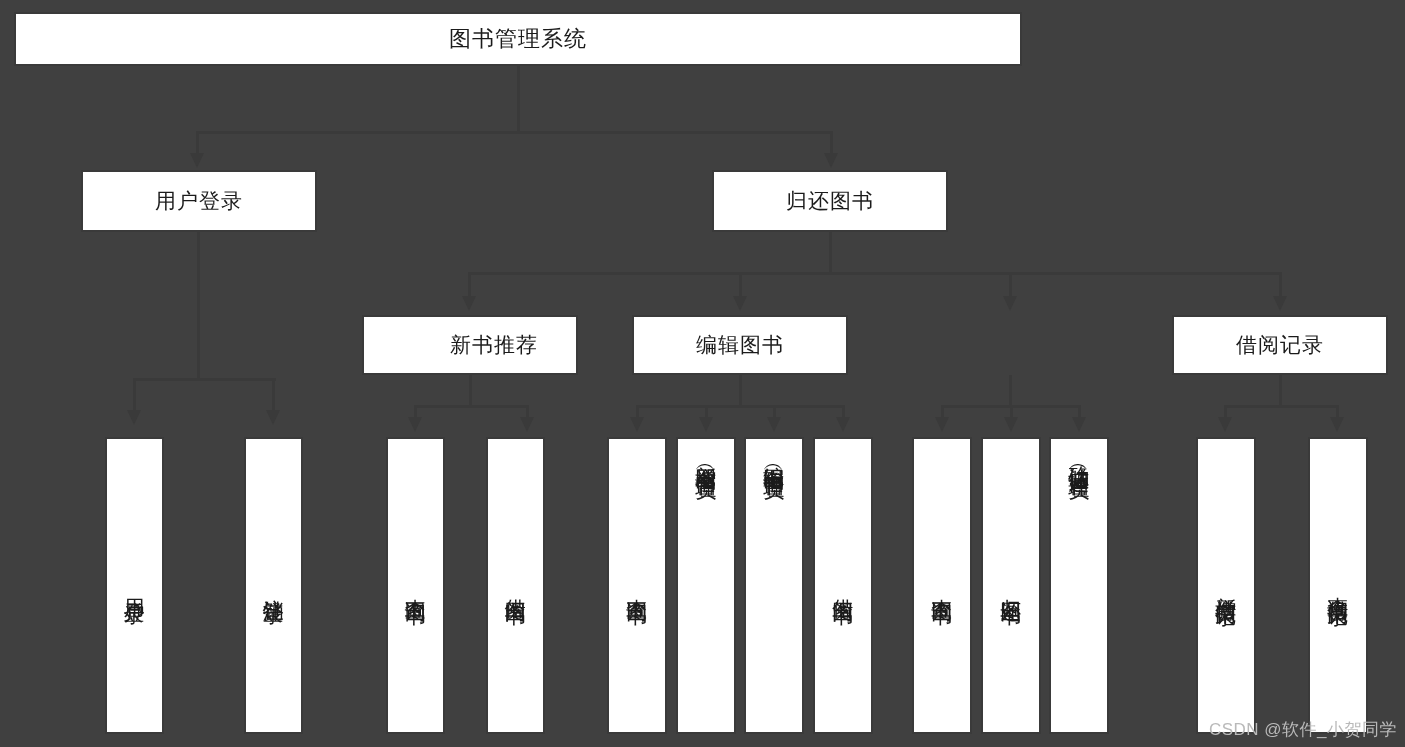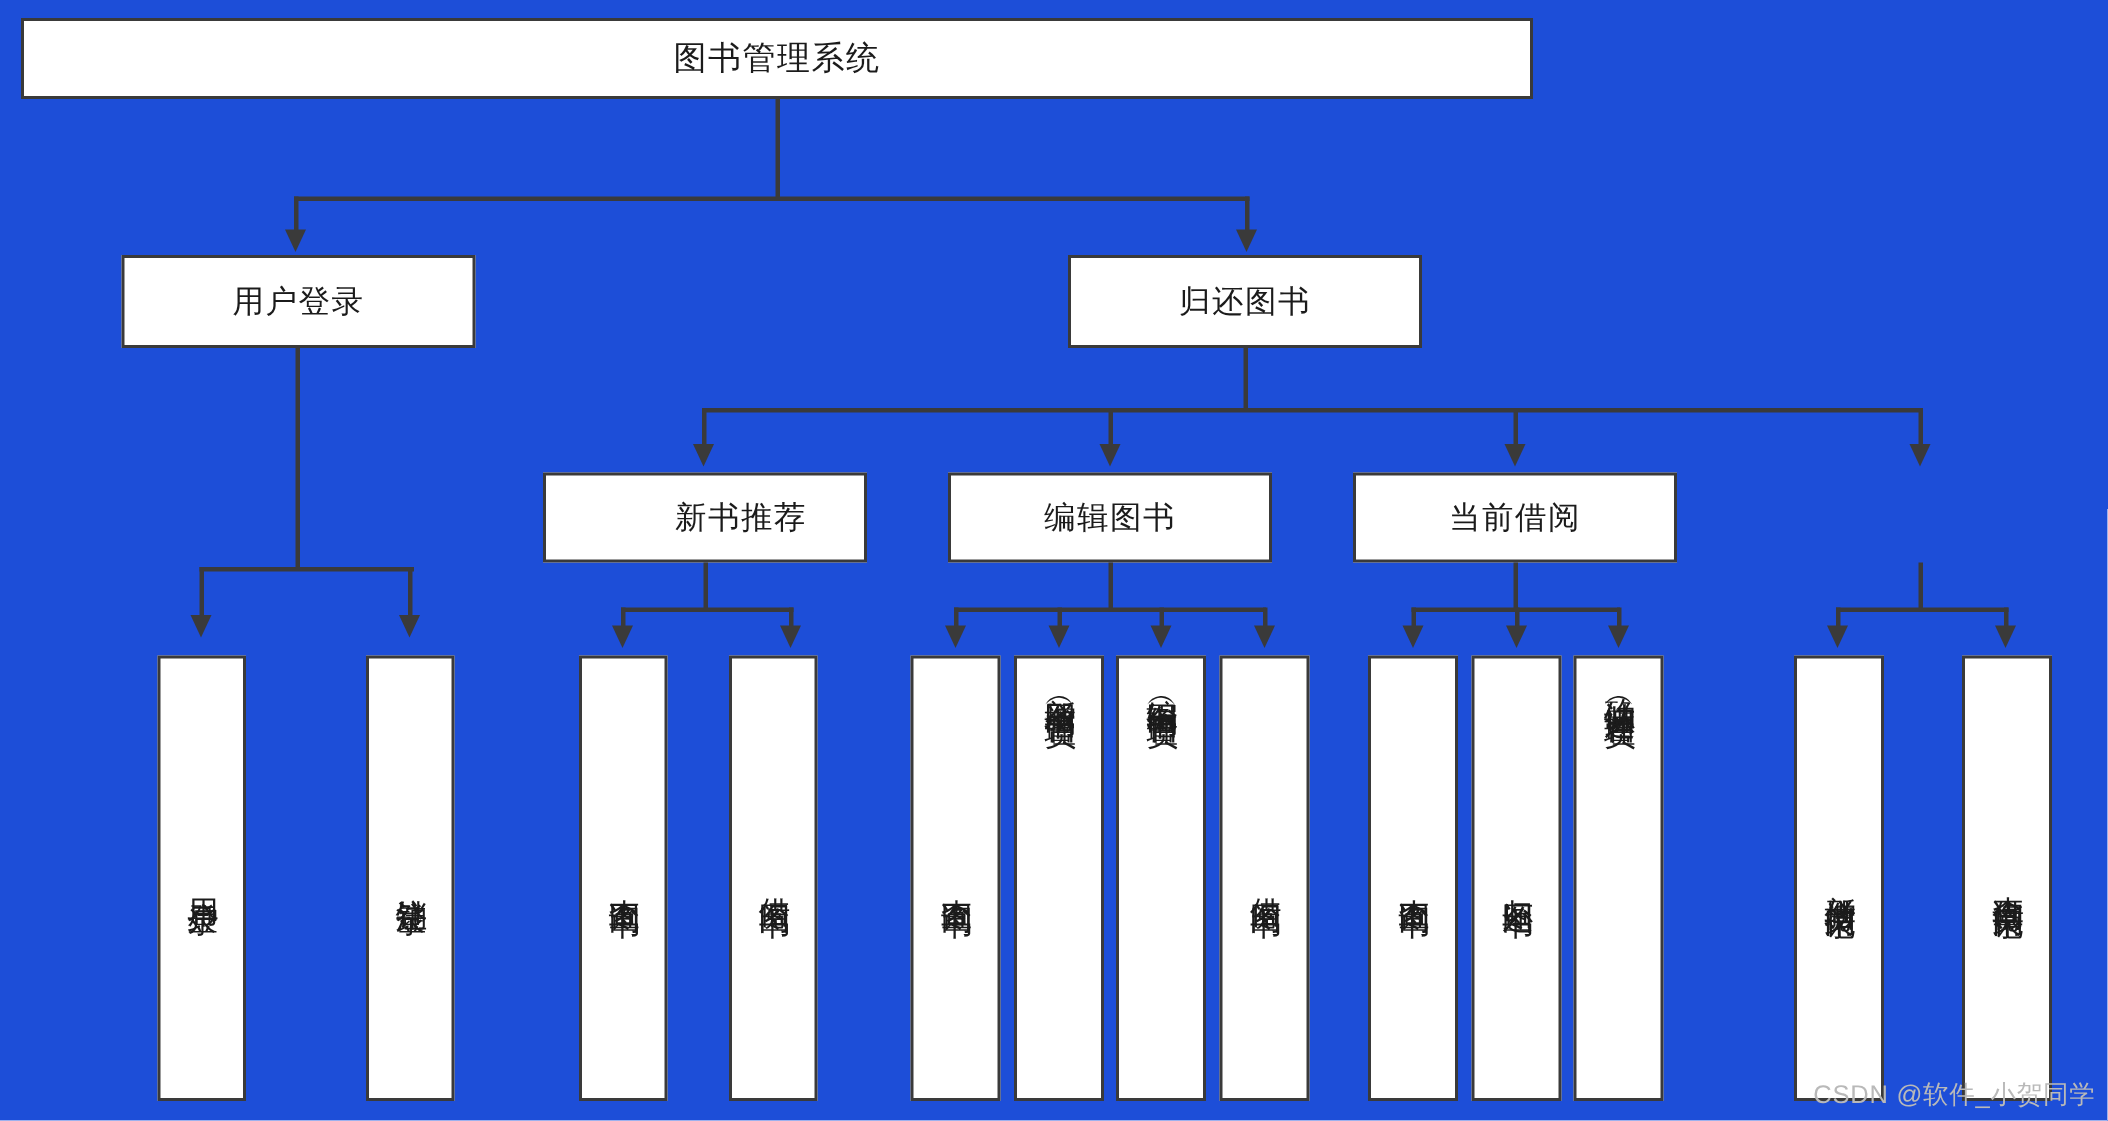--- a/index.html
+++ b/index.html
@@ -7,21 +7,21 @@
     padding: 0;
     background: #ffffff;
   }
   body {
     font-family: "Liberation Sans", "DejaVu Sans", sans-serif;
   }
   #canvas {
     position: relative;
     width: 1405px;
     height: 747px;
-    background: #1d4ed8;
+    background: #404040;
     overflow: hidden;
   }
   .node {
     position: absolute;
     box-sizing: border-box;
     border: 2.5px solid #3a3a3a;
     background: #ffffff;
     display: flex;
     align-items: center;
     justify-content: center;
@@ -140,22 +140,22 @@
 
   <div class="conn vline" style="left:1279px; top:272px; width:2.5px; height:25px;"></div>
   <div class="arrow" style="left:1273px; top:296px;"></div>
 
   <div class="node h-node" style="left:362px; top:315px; width:216px; height:60px;padding-left:48px;">
     <span>新书推荐</span>
   </div>
   <div class="node h-node" style="left:632px; top:315px; width:216px; height:60px;">
     <span>编辑图书</span>
   </div>
-  <div class="node h-node" style="left:902px; top:315px; width:216px; height:60px;">
-    <span>当前借阅</span>
+  <div class="node h-node" style="left:1172px; top:315px; width:216px; height:60px;">
+    <span>借阅记录</span>
   </div>
 
   <div class="conn vline" style="left:469px; top:375px; width:2.5px; height:33px;"></div>
   <div class="conn hline" style="left:414px; top:405px; width:115px; height:2.5px;"></div>
   <div class="conn vline" style="left:414px; top:405px; width:2.5px; height:13px;"></div>
   <div class="arrow" style="left:408px; top:417px;"></div>
   <div class="conn vline" style="left:526px; top:405px; width:2.5px; height:13px;"></div>
   <div class="arrow" style="left:520px; top:417px;"></div>
 
   <div class="leaf center-v" style="left:386px; top:437px; width:59px; height:297px;">

